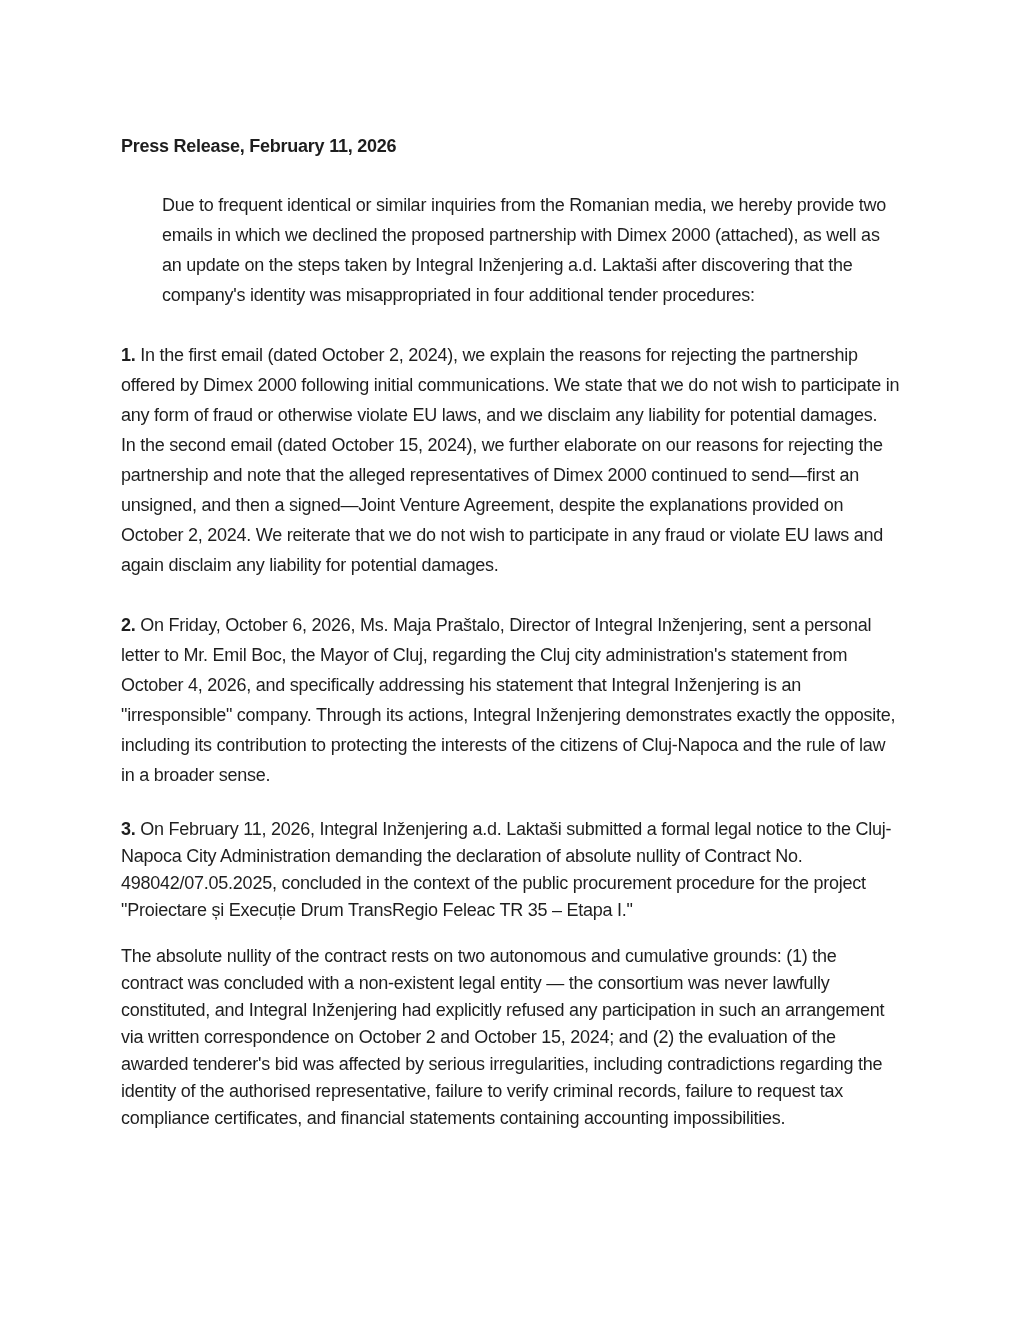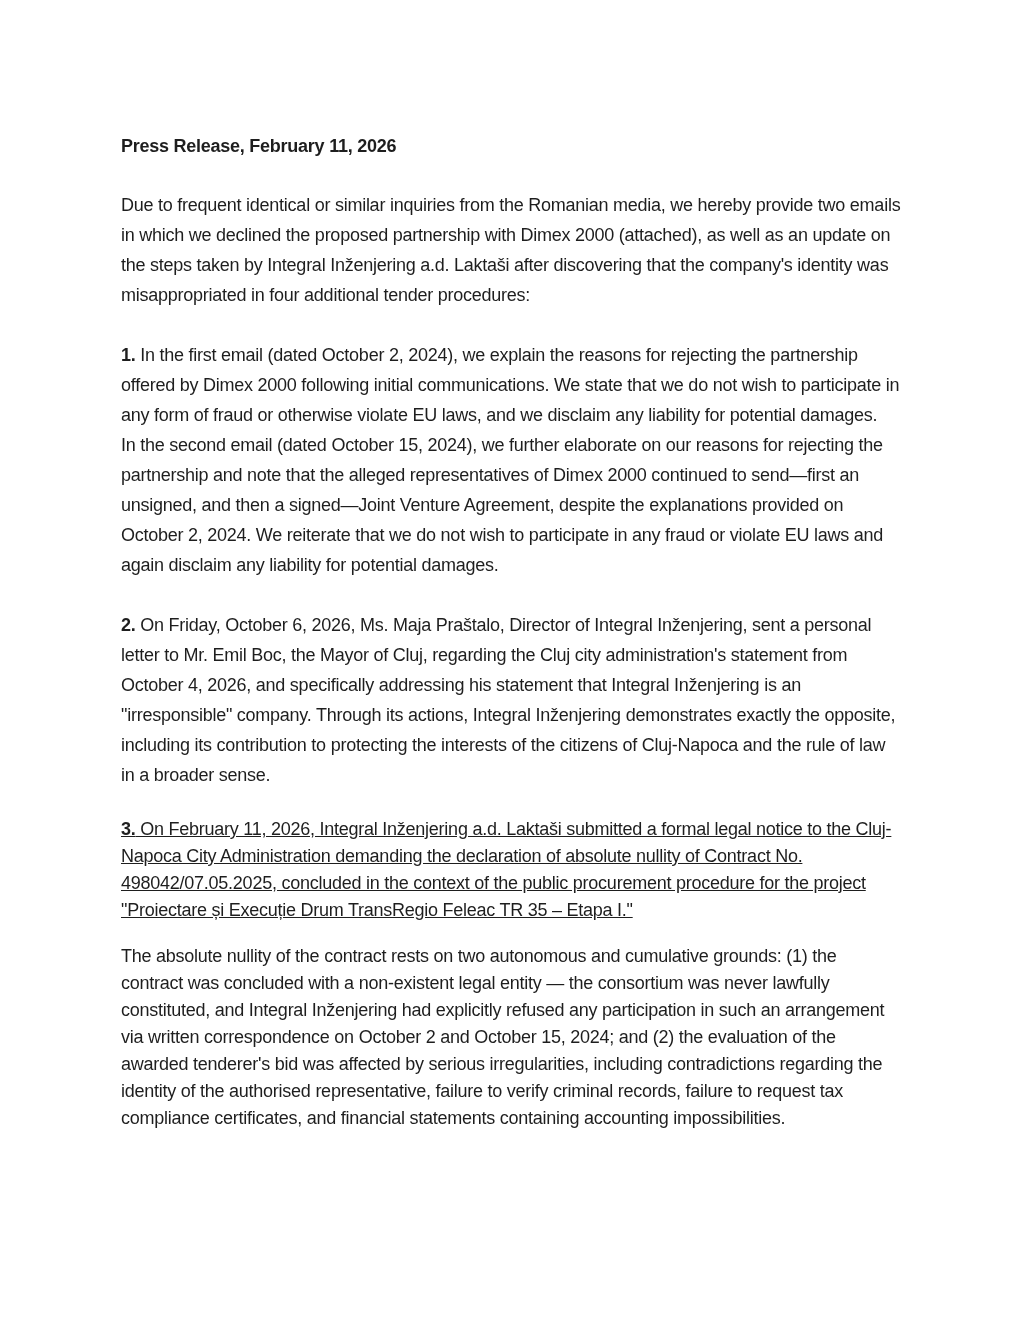--- a/index.html
+++ b/index.html
@@ -33,27 +33,27 @@
     font-size: 18px;
     font-weight: 400;
     line-height: 30px;
     letter-spacing: -0.25px;
     margin: 30px 0 0 0;
     white-space: pre-line;
     text-align: left;
   }
   .para.first {
     margin-top: 29px;
+    margin-left: 41px;
   }
   .para.tight {
     line-height: 27px;
   }
   .para.tight-head {
     margin-top: 26px;
-    text-decoration: underline;
   }
   .para.tight-follow {
     margin-top: 19px;
   }
   .para .lead {
     font-weight: 700;
   }
 </style>
 </head>
 <body>

